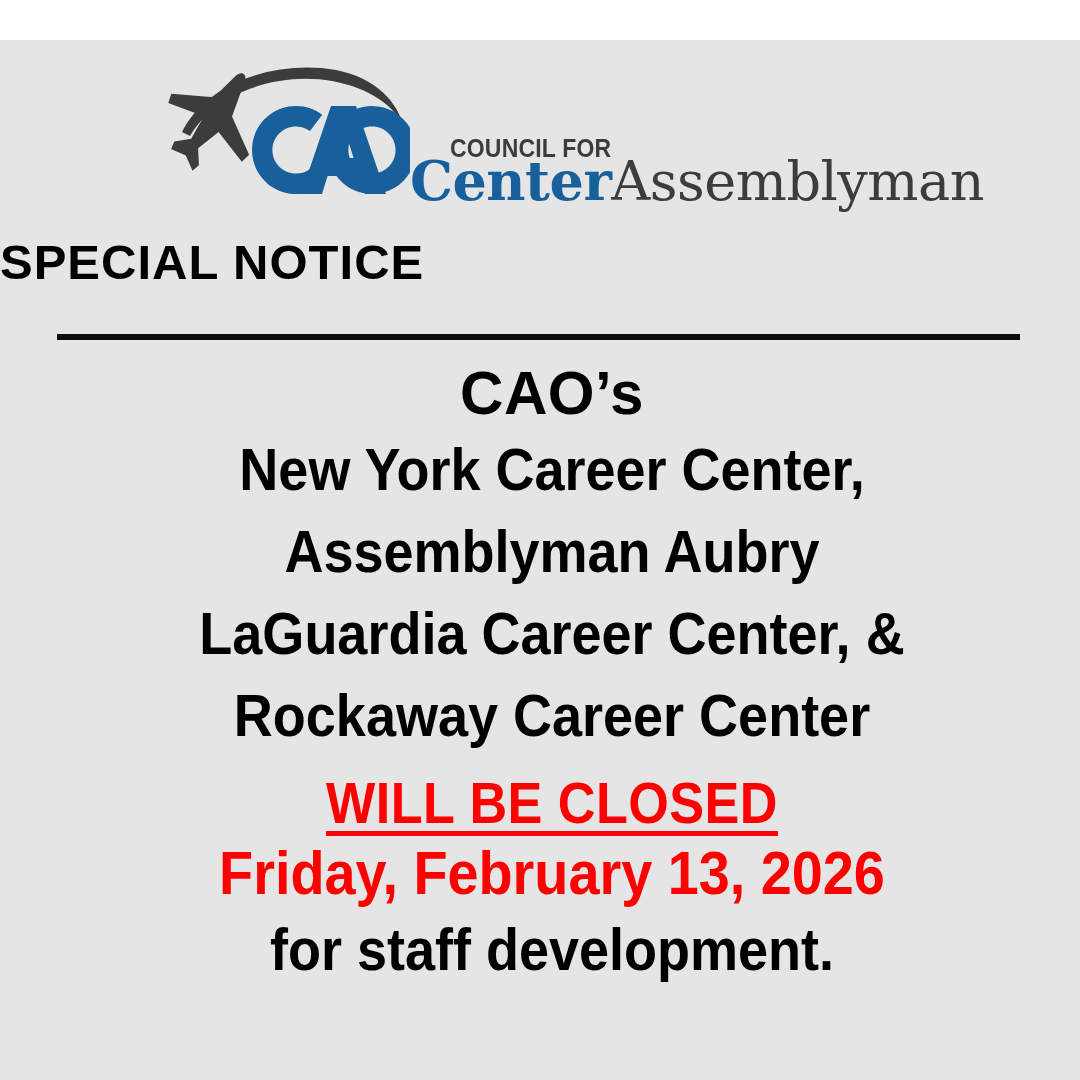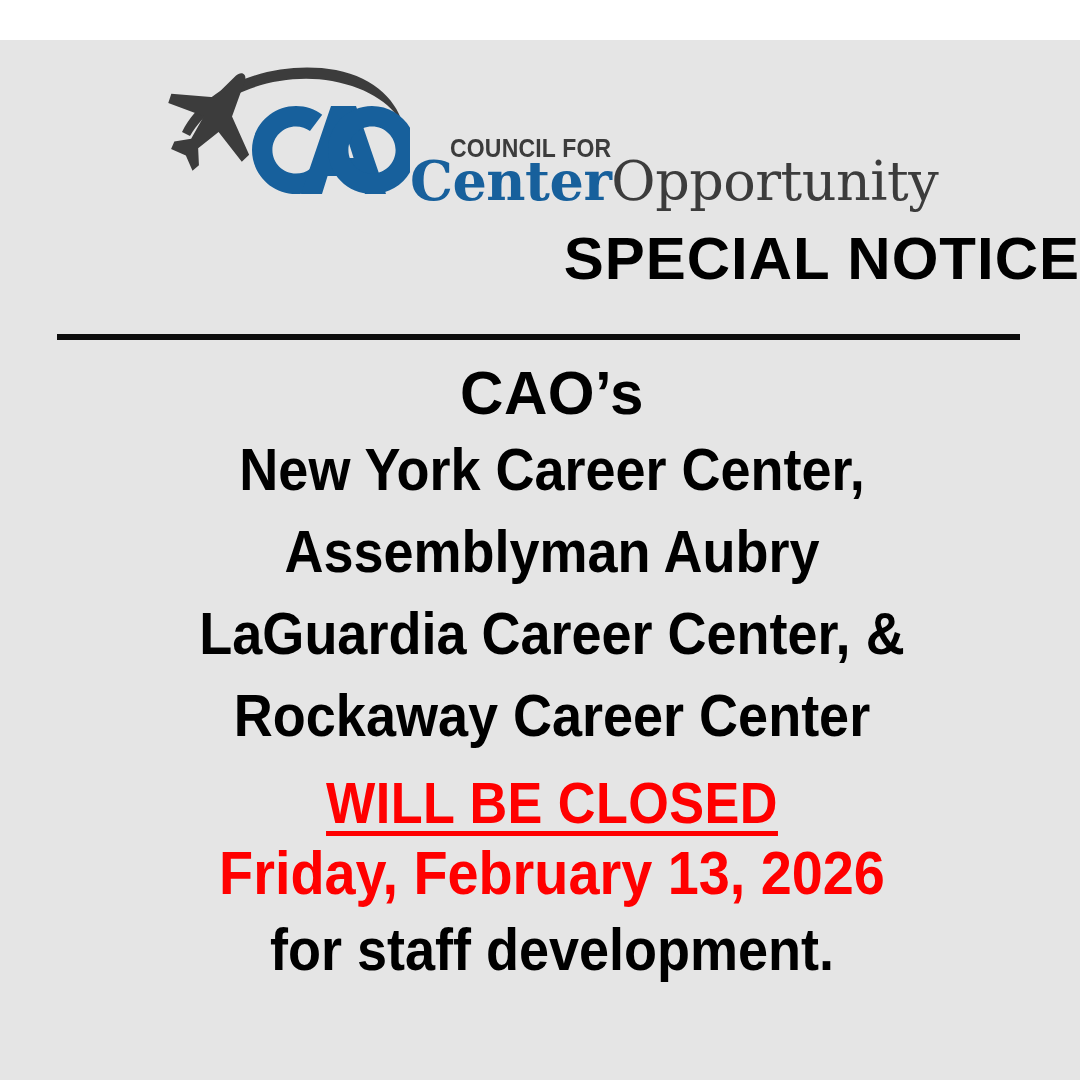--- a/index.html
+++ b/index.html
@@ -86,26 +86,26 @@
     font-weight: normal;
     font-size: 54px;
     color: #3c3c3c;
     letter-spacing: -0.5px;
   }
 
   
   .headline {
     position: absolute;
     left: 0;
-    top: 186px;
-    width: 1080px;
-    text-align: right;
+    top: 196px;
+    width: 1080px;
+    text-align: left;
     font-family: "Liberation Sans", sans-serif;
     font-weight: bold;
-    font-size: 60px;
+    font-size: 49px;
     letter-spacing: 1px;
     color: #000000;
     line-height: 1.1;
   }
 
   .divider {
     position: absolute;
     left: 57px;
     top: 294px;
     width: 963px;
@@ -240,21 +240,21 @@
                      C 235.6 105, 225 115.6, 212 115.6
                      C 199 115.6, 188.4 105, 188.4 92
                      C 188.4 79, 199 68.4, 212 68.4 Z"></path>
           </g>
         </svg>
       </div>
 
       <div class="logo-wordmark">
         <div class="wm-council">COUNCIL FOR</div>
         <div class="wm-main">
-          <span class="wm-airport">Center</span><span class="wm-opportunity">Opportunity</span>
+          <span class="wm-airport">Center</span><span class="wm-opportunity">Assemblyman</span>
         </div>
       </div>
 
     </div>
   </div>
 
   <div class="headline">SPECIAL NOTICE</div>
 
   <div class="divider"></div>
 

